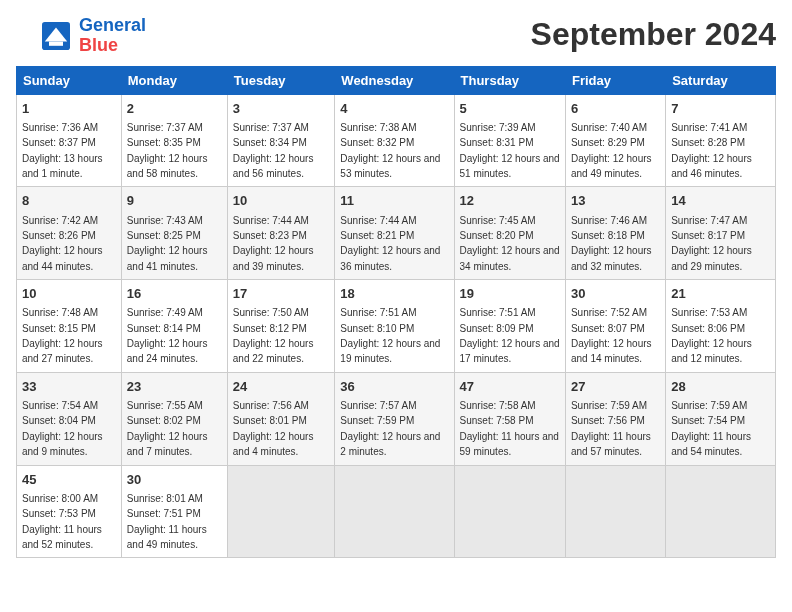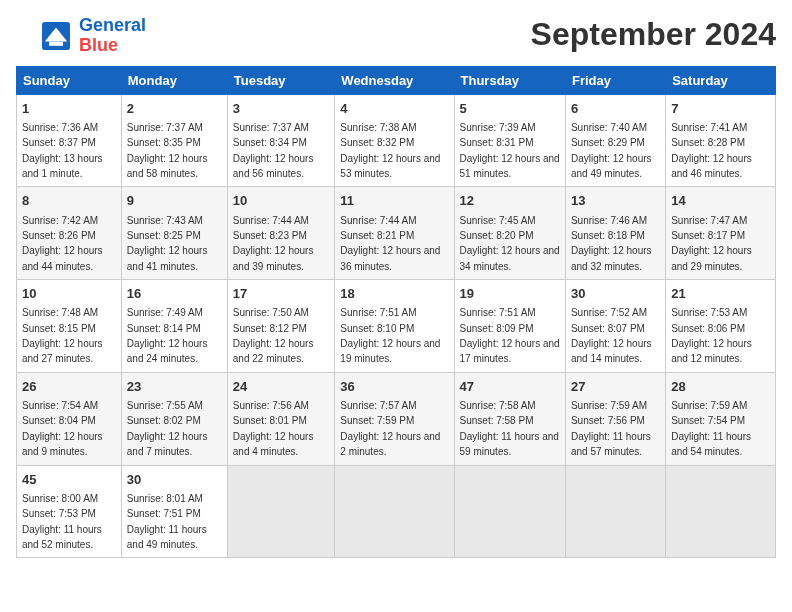--- a/index.html
+++ b/index.html
@@ -166,21 +166,21 @@
         <td><span class="day-num">18</span>
 <span class="day-info">Sunrise: 7:51 AM<br>Sunset: 8:10 PM<br>Daylight: 12 hours and 19 minutes.</span></td>
         <td><span class="day-num">19</span>
 <span class="day-info">Sunrise: 7:51 AM<br>Sunset: 8:09 PM<br>Daylight: 12 hours and 17 minutes.</span></td>
         <td><span class="day-num">30</span>
 <span class="day-info">Sunrise: 7:52 AM<br>Sunset: 8:07 PM<br>Daylight: 12 hours and 14 minutes.</span></td>
         <td><span class="day-num">21</span>
 <span class="day-info">Sunrise: 7:53 AM<br>Sunset: 8:06 PM<br>Daylight: 12 hours and 12 minutes.</span></td>
       </tr>
       <tr>
-        <td><span class="day-num">26</span>
+        <td><span class="day-num">33</span>
 <span class="day-info">Sunrise: 7:54 AM<br>Sunset: 8:04 PM<br>Daylight: 12 hours and 9 minutes.</span></td>
         <td><span class="day-num">23</span>
 <span class="day-info">Sunrise: 7:55 AM<br>Sunset: 8:02 PM<br>Daylight: 12 hours and 7 minutes.</span></td>
         <td><span class="day-num">24</span>
 <span class="day-info">Sunrise: 7:56 AM<br>Sunset: 8:01 PM<br>Daylight: 12 hours and 4 minutes.</span></td>
         <td><span class="day-num">36</span>
 <span class="day-info">Sunrise: 7:57 AM<br>Sunset: 7:59 PM<br>Daylight: 12 hours and 2 minutes.</span></td>
         <td><span class="day-num">47</span>
 <span class="day-info">Sunrise: 7:58 AM<br>Sunset: 7:58 PM<br>Daylight: 11 hours and 59 minutes.</span></td>
         <td><span class="day-num">27</span>

